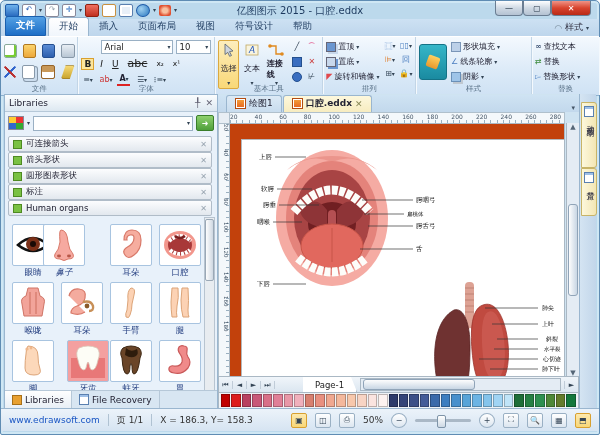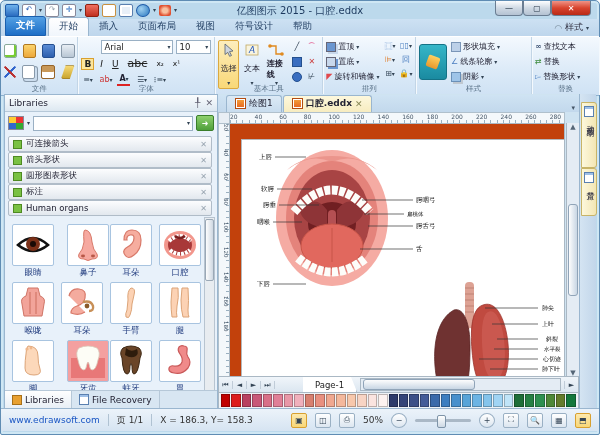--- a/index.html
+++ b/index.html
@@ -380,21 +380,21 @@
       <div class="organ abs" style="left:5px;top:129px;">
         <div class="obox">
             <svg width="34" height="34" viewBox="0 0 34 34">
           <path d="M2,17 Q17,3 32,17 Q17,29 2,17 Z" fill="#fff" stroke="#111" stroke-width="2.5"></path>
           <circle cx="17" cy="16" r="7" fill="#7a3018"></circle>
               <circle cx="17" cy="16" r="3" fill="#190a06"></circle>
             </svg>
           </div>
         <span class="olabel">眼睛</span>
       </div>
-      <div class="organ abs" style="left:60px;top:129px;">
+      <div class="organ abs" style="left:36px;top:129px;font-style:italic;">
         <div class="obox">
             <svg width="34" height="34" viewBox="0 0 34 34">
           <path d="M14,2 Q20,2 21,14 Q22,22 26,26 Q28,31 21,31 Q17,34 13,31 Q6,31 8,26 Q12,22 13,14 Q12,2 14,2 Z" fill="#f6a9a0" stroke="#d87868" stroke-width="1"></path>
           <ellipse cx="12" cy="28" rx="2" ry="1.4" fill="#b85848"></ellipse>
               <ellipse cx="22" cy="28" rx="2" ry="1.4" fill="#b85848"></ellipse>
             </svg>
           </div>
         <span class="olabel">鼻子</span>
       </div>
       <div class="organ abs" style="left:103px;top:129px;">

